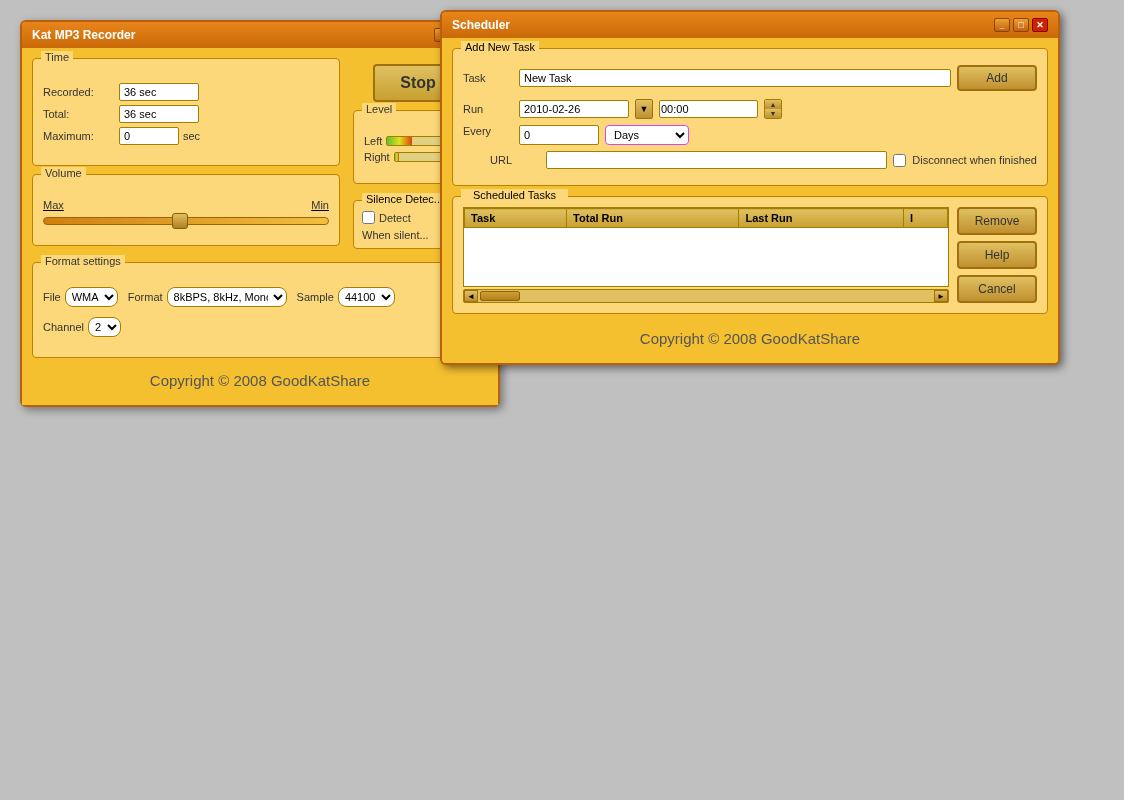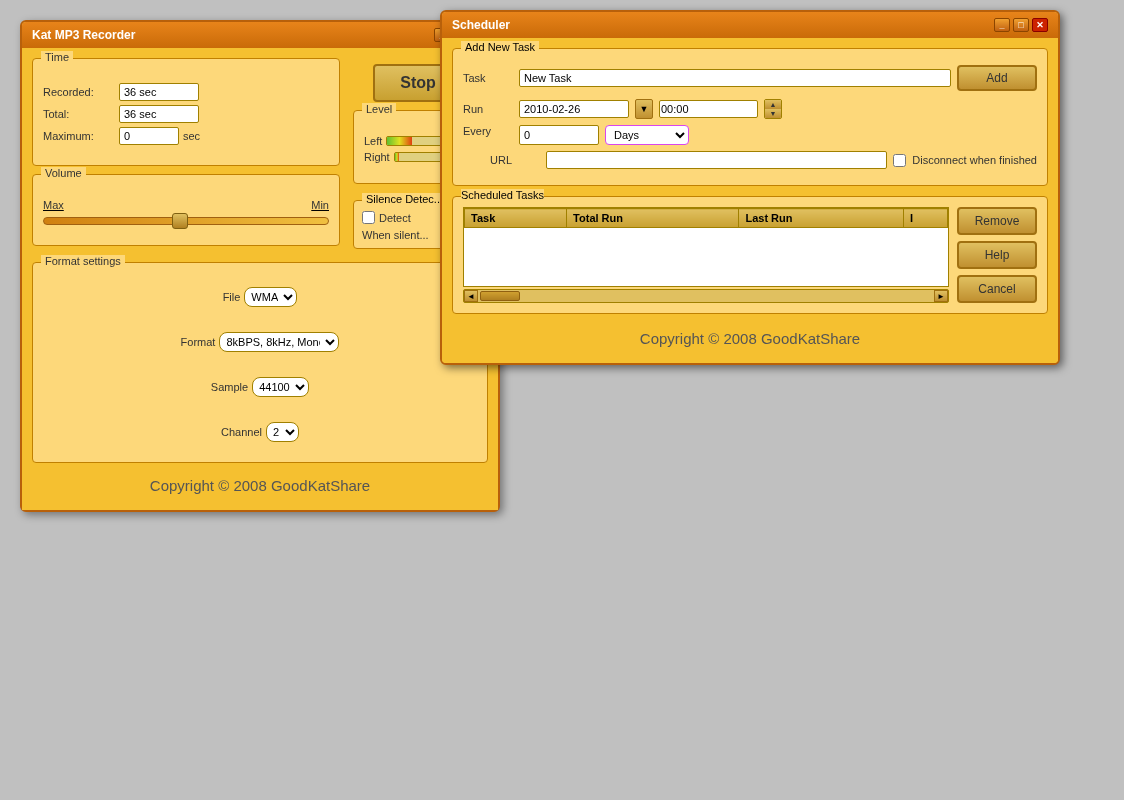--- a/index.html
+++ b/index.html
@@ -153,21 +153,21 @@
     .device-input {
       background: white;
       border: 1px solid #a08000;
       border-radius: 2px;
       padding: 2px 4px;
       font-size: 11px;
       width: 100%;
     }
 
     
-    .format-row { display: flex; gap: 25px; align-items: center; flex-wrap: wrap; flex-direction: column; }
+    .format-row { display: flex; gap: 10px; align-items: center; flex-wrap: wrap; }
     .format-item { display: flex; align-items: center; gap: 4px; }
     .select-input {
       background: white;
       border: 1px solid #a08000;
       border-radius: 8px;
       padding: 2px 2px;
       font-size: 11px;
       cursor: pointer;
     }
 
@@ -279,21 +279,21 @@
 
     
     .scheduled-fieldset {
       border: 1px solid #c08000;
       border-radius: 4px;
       padding: 10px;
       margin-bottom: 10px;
       background: #fdd87a;
       position: relative;
     }
-    .scheduled-legend { position: absolute; top: -8px; left: 8px; background: #fdd87a; padding: 0 0; font-size: 11px; }
+    .scheduled-legend { position: absolute; top: -8px; left: 8px; background: #fdd87a; padding: 0 12px; font-size: 11px; }
 
     .scheduled-layout { display: flex; gap: 8px; }
     .table-area { flex: 1; }
     .table-buttons { display: flex; flex-direction: column; gap: 6px; }
 
     .tasks-table {
       width: 100%;
       border-collapse: collapse;
       background: white;
       border: 1px solid #a08000;

